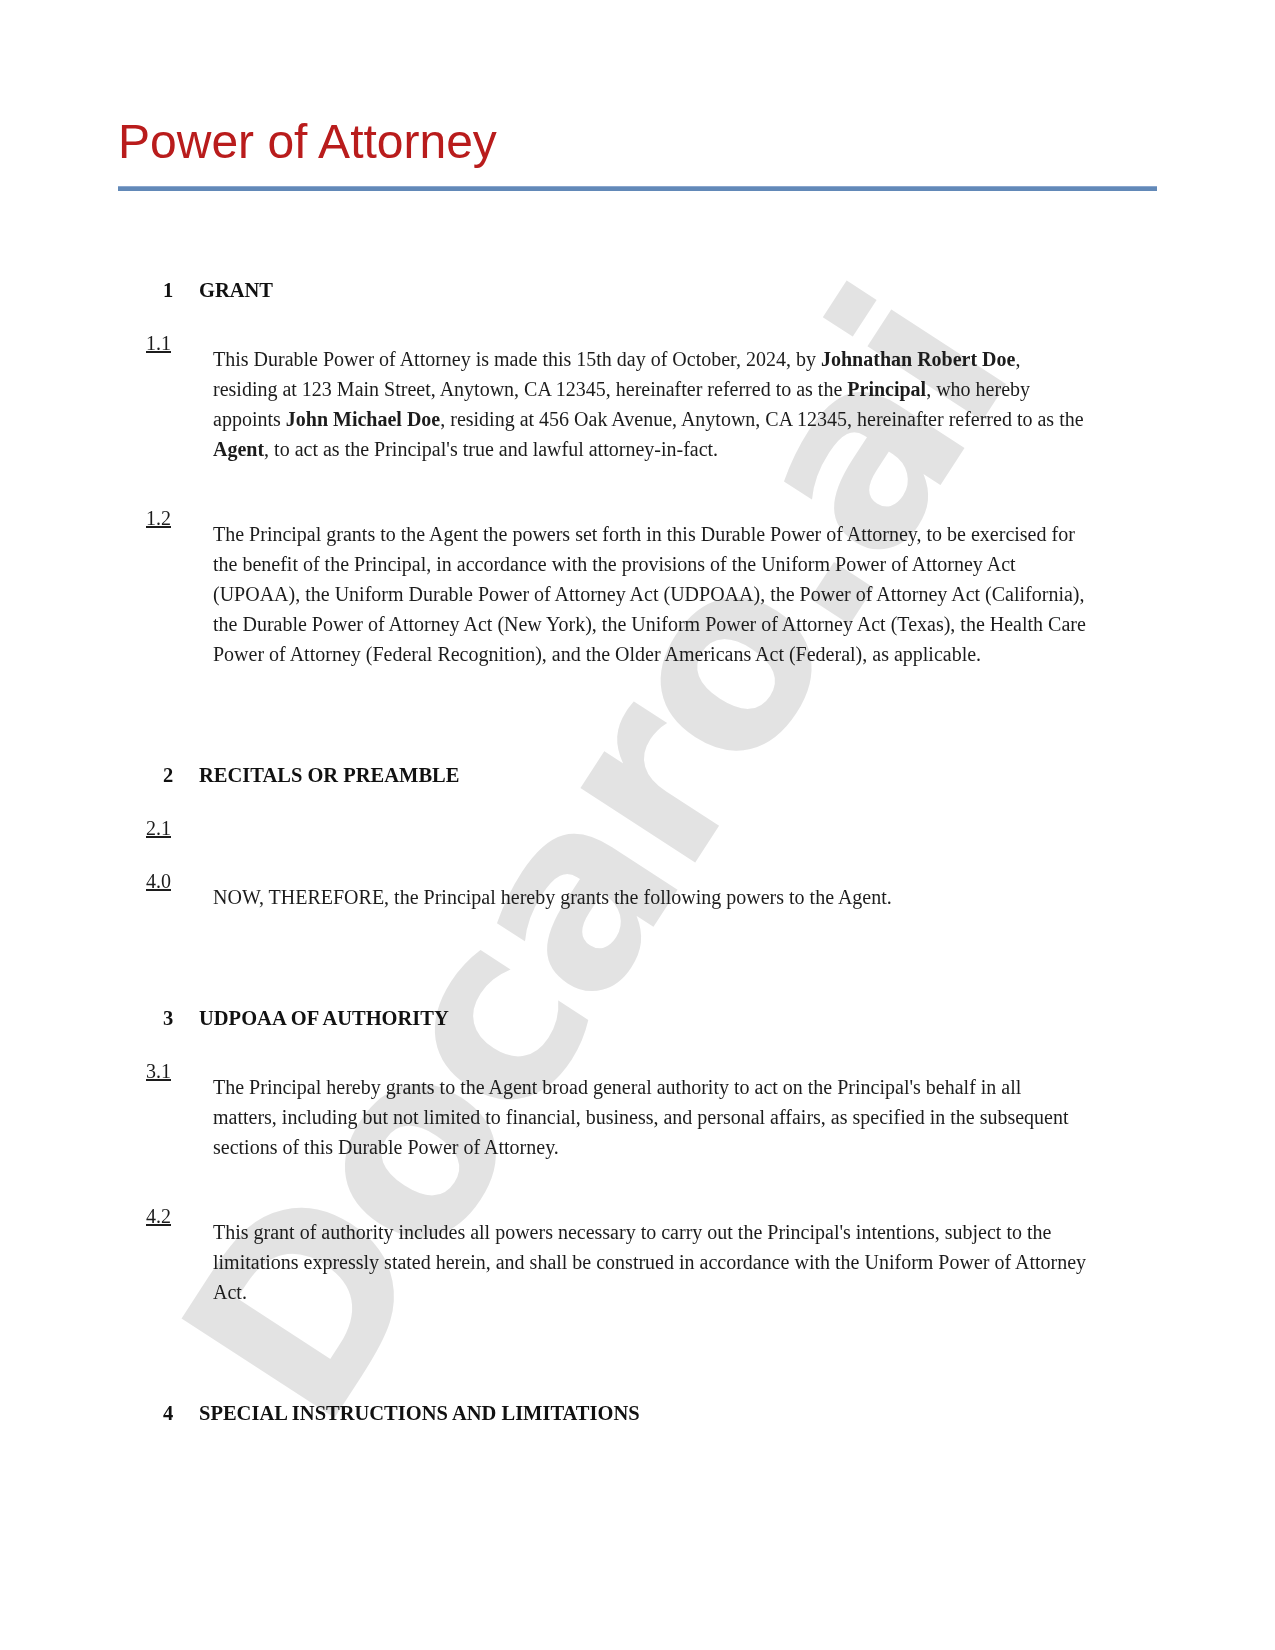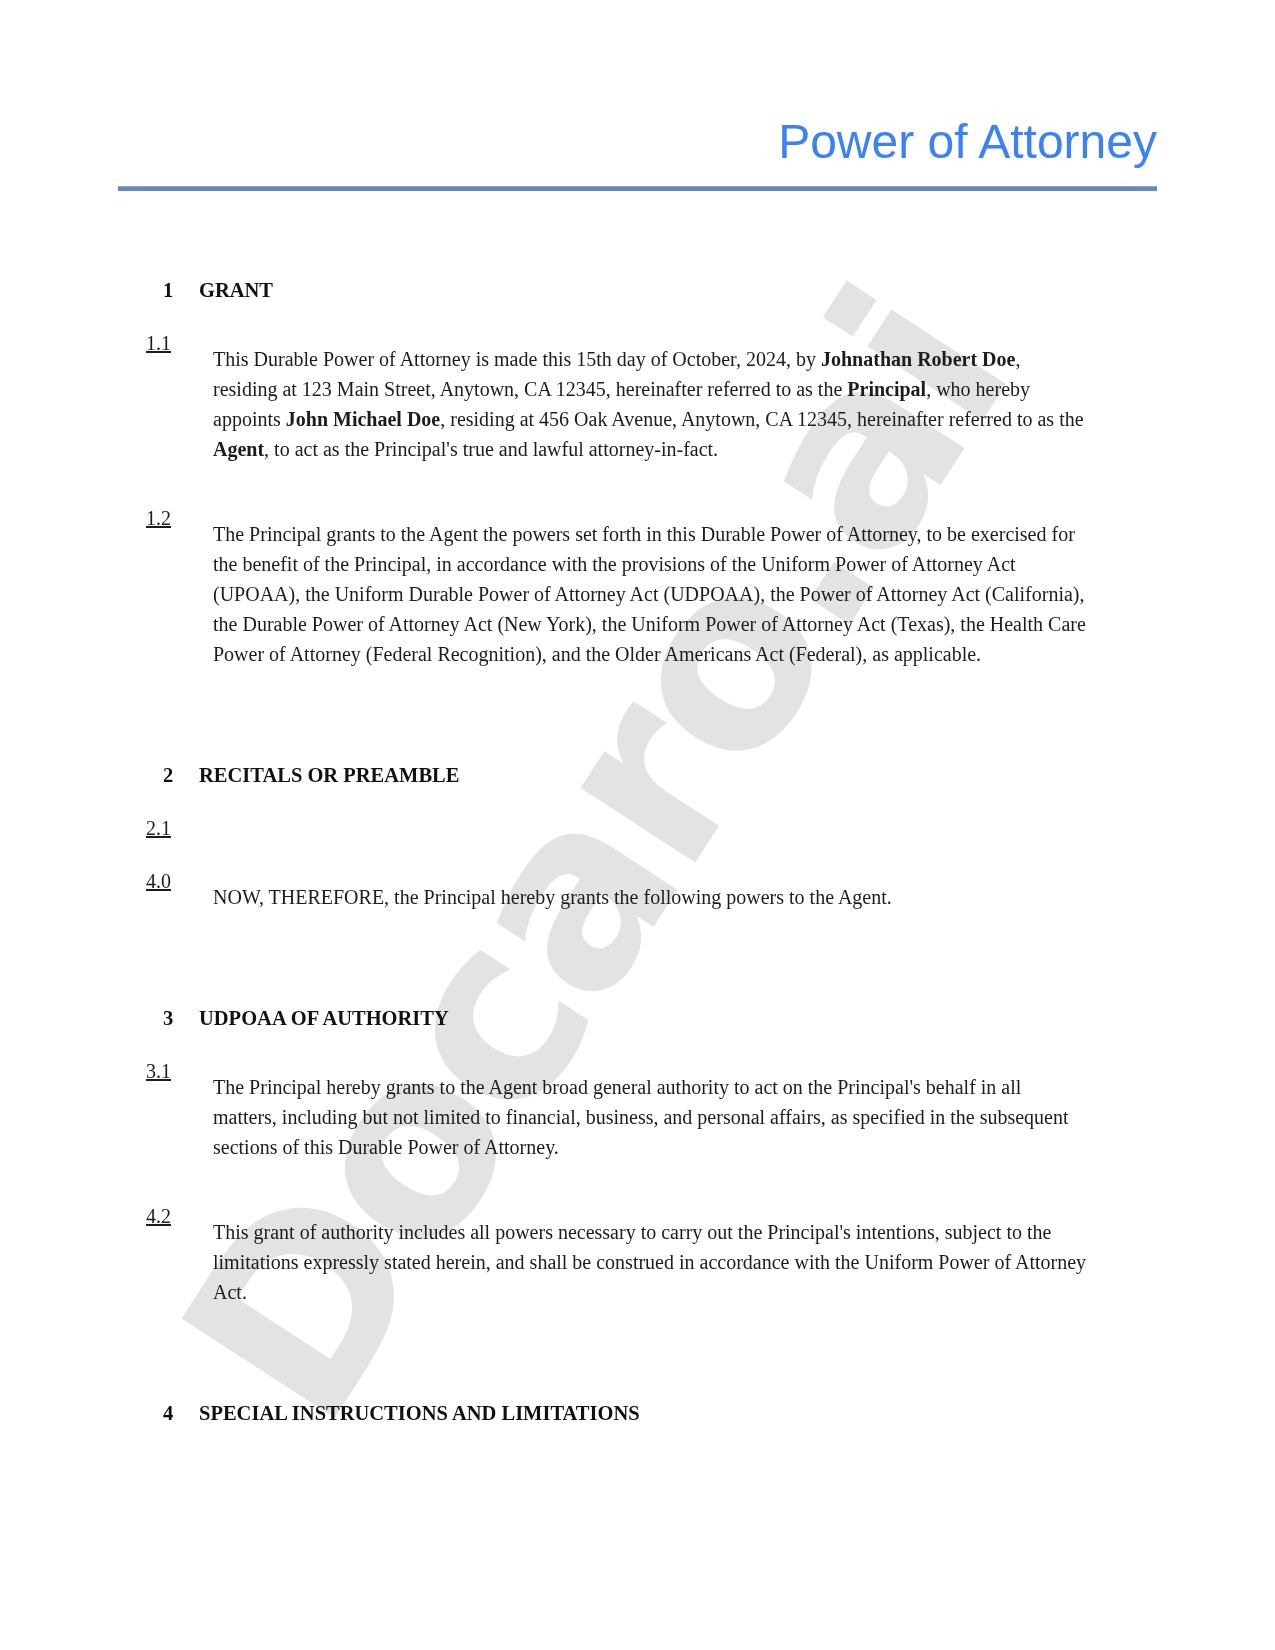--- a/index.html
+++ b/index.html
@@ -27,26 +27,26 @@
     user-select: none;
   }
   .content {
     position: relative;
     z-index: 1;
     padding: 0 118px;
   }
   .doc-title {
     margin: 0;
     padding-top: 111px;
-    text-align: right;
+    text-align: left;
     font-family: "Liberation Sans", sans-serif;
     font-weight: 400;
     font-size: 48px;
     line-height: 62px;
-    color: #3b82f6;
+    color: #b91c1c;
   }
   .title-rule {
     margin-top: 13px;
     height: 4px;
     background: #6289b8;
     border-top: 1px solid #8aa6cd;
   }
   .section { margin-top: 75px; }
   .section.first { margin-top: 84px; }
   .section-heading {

